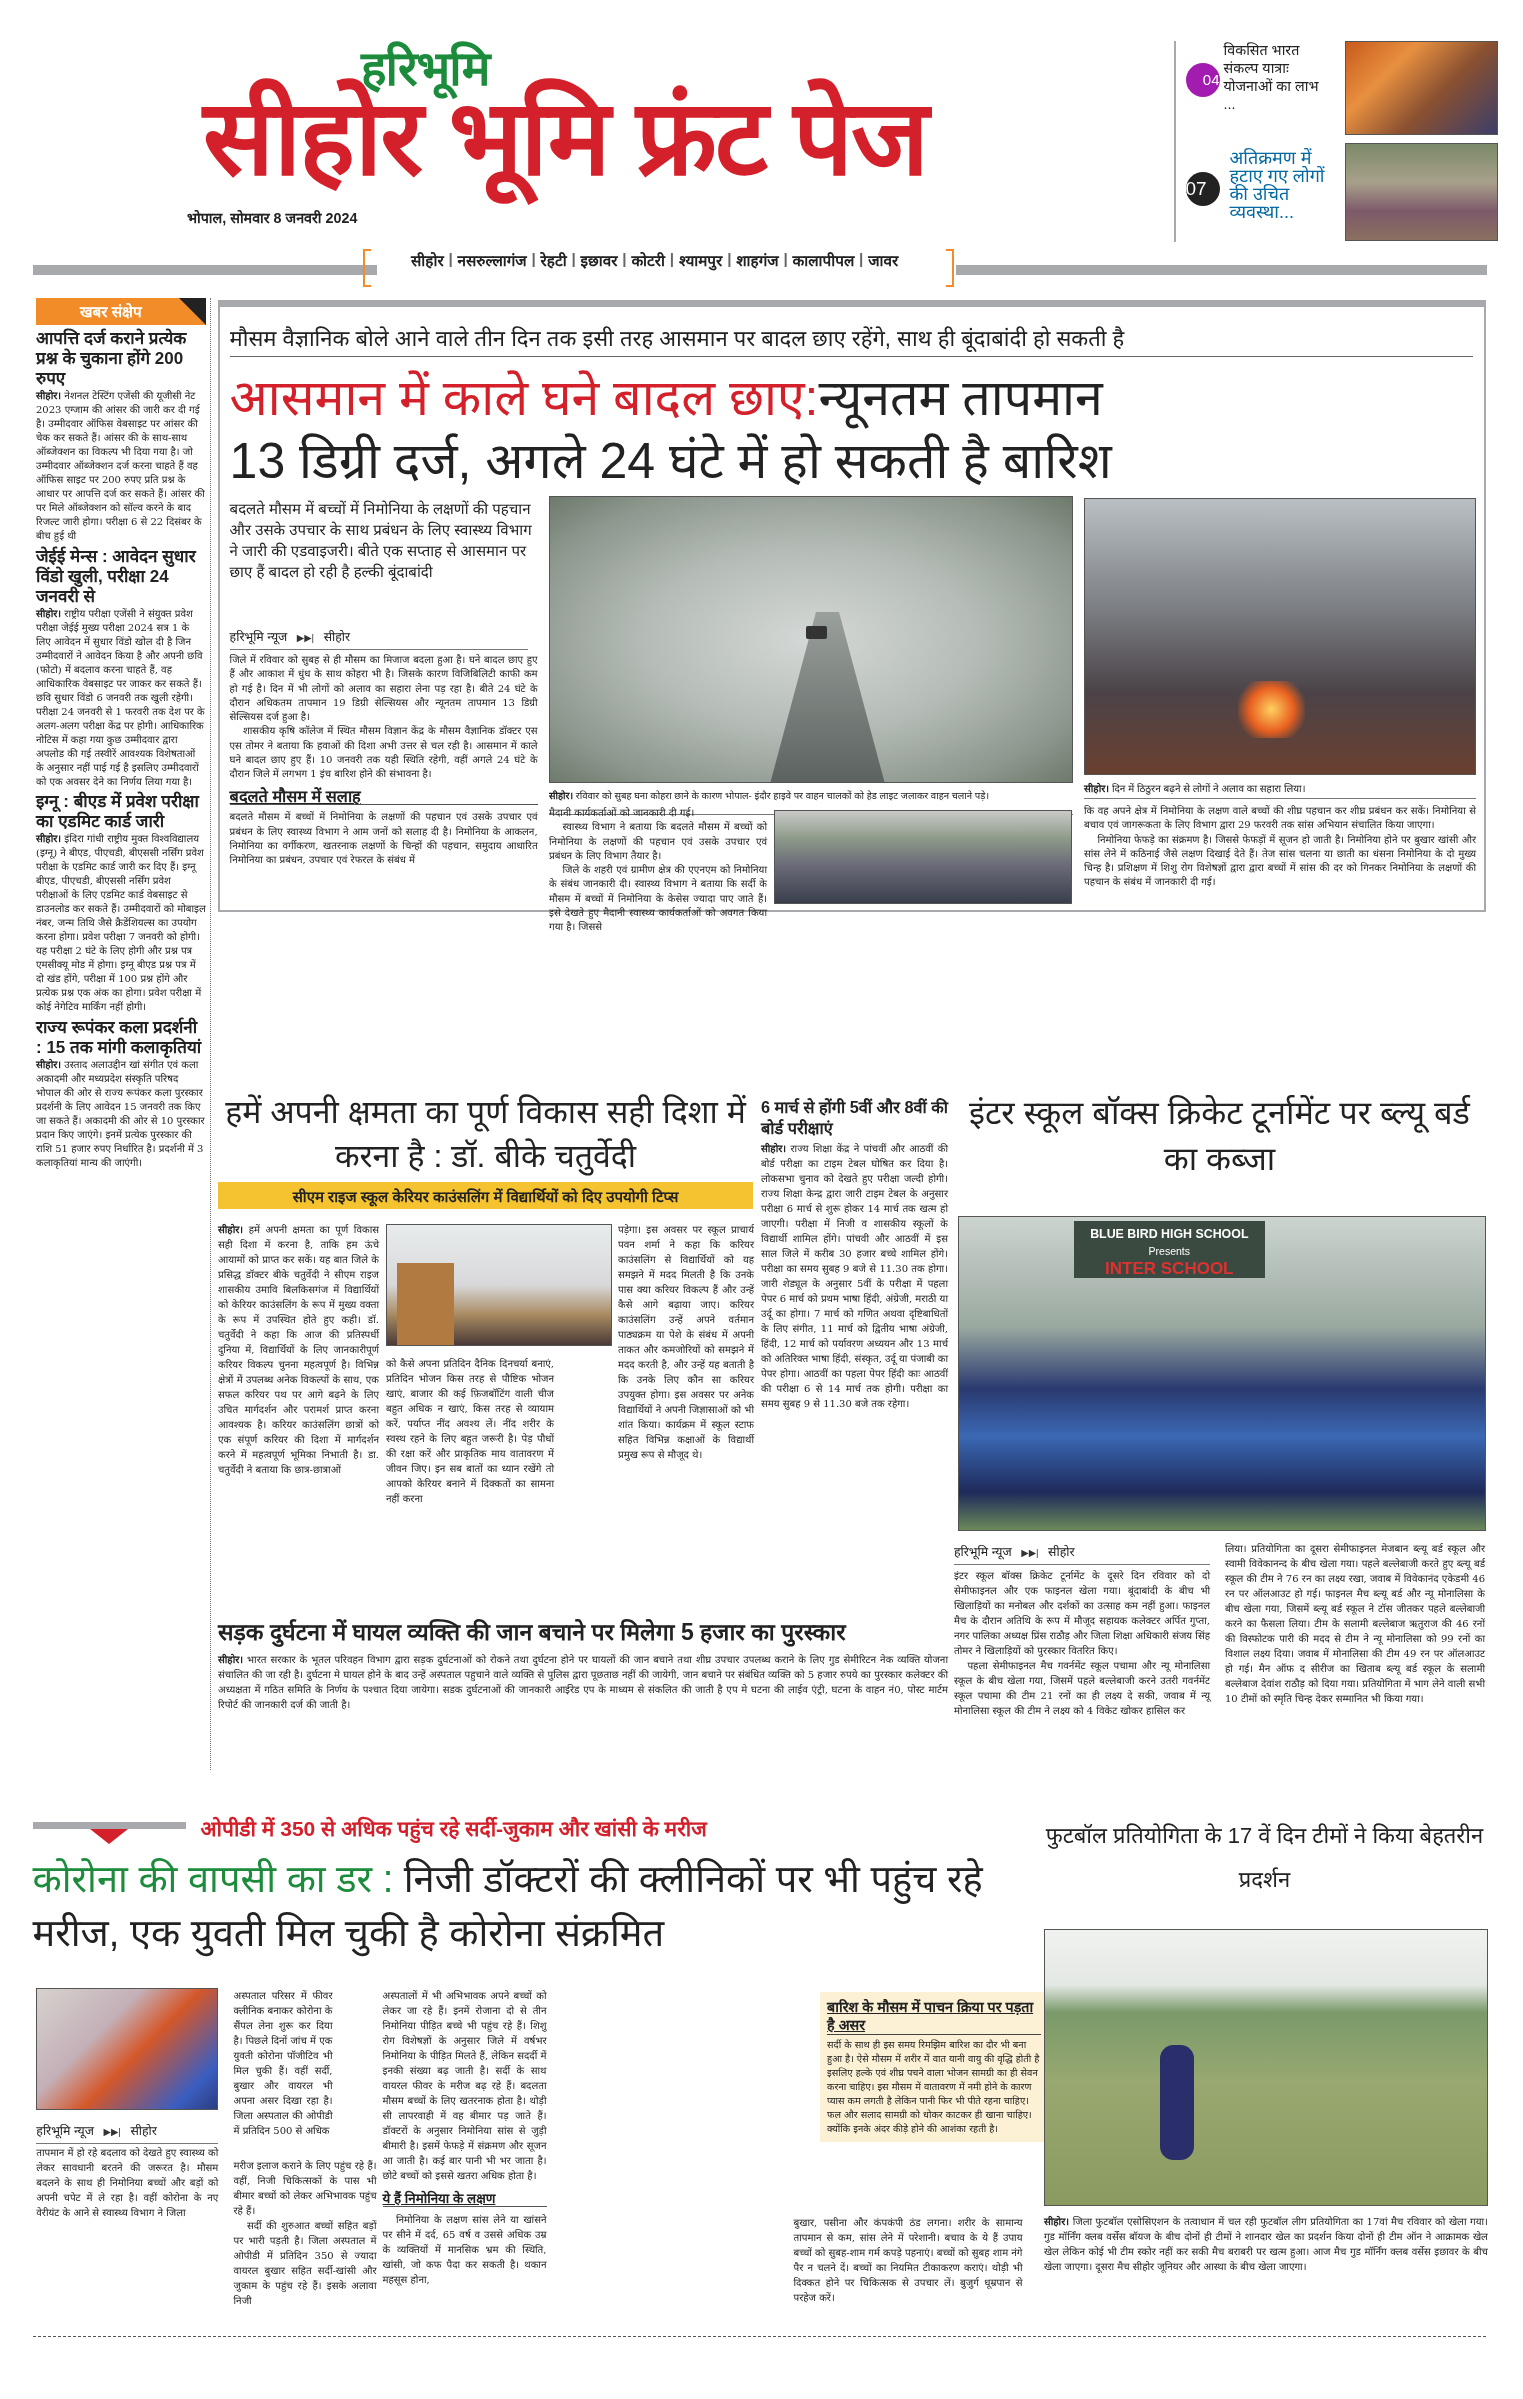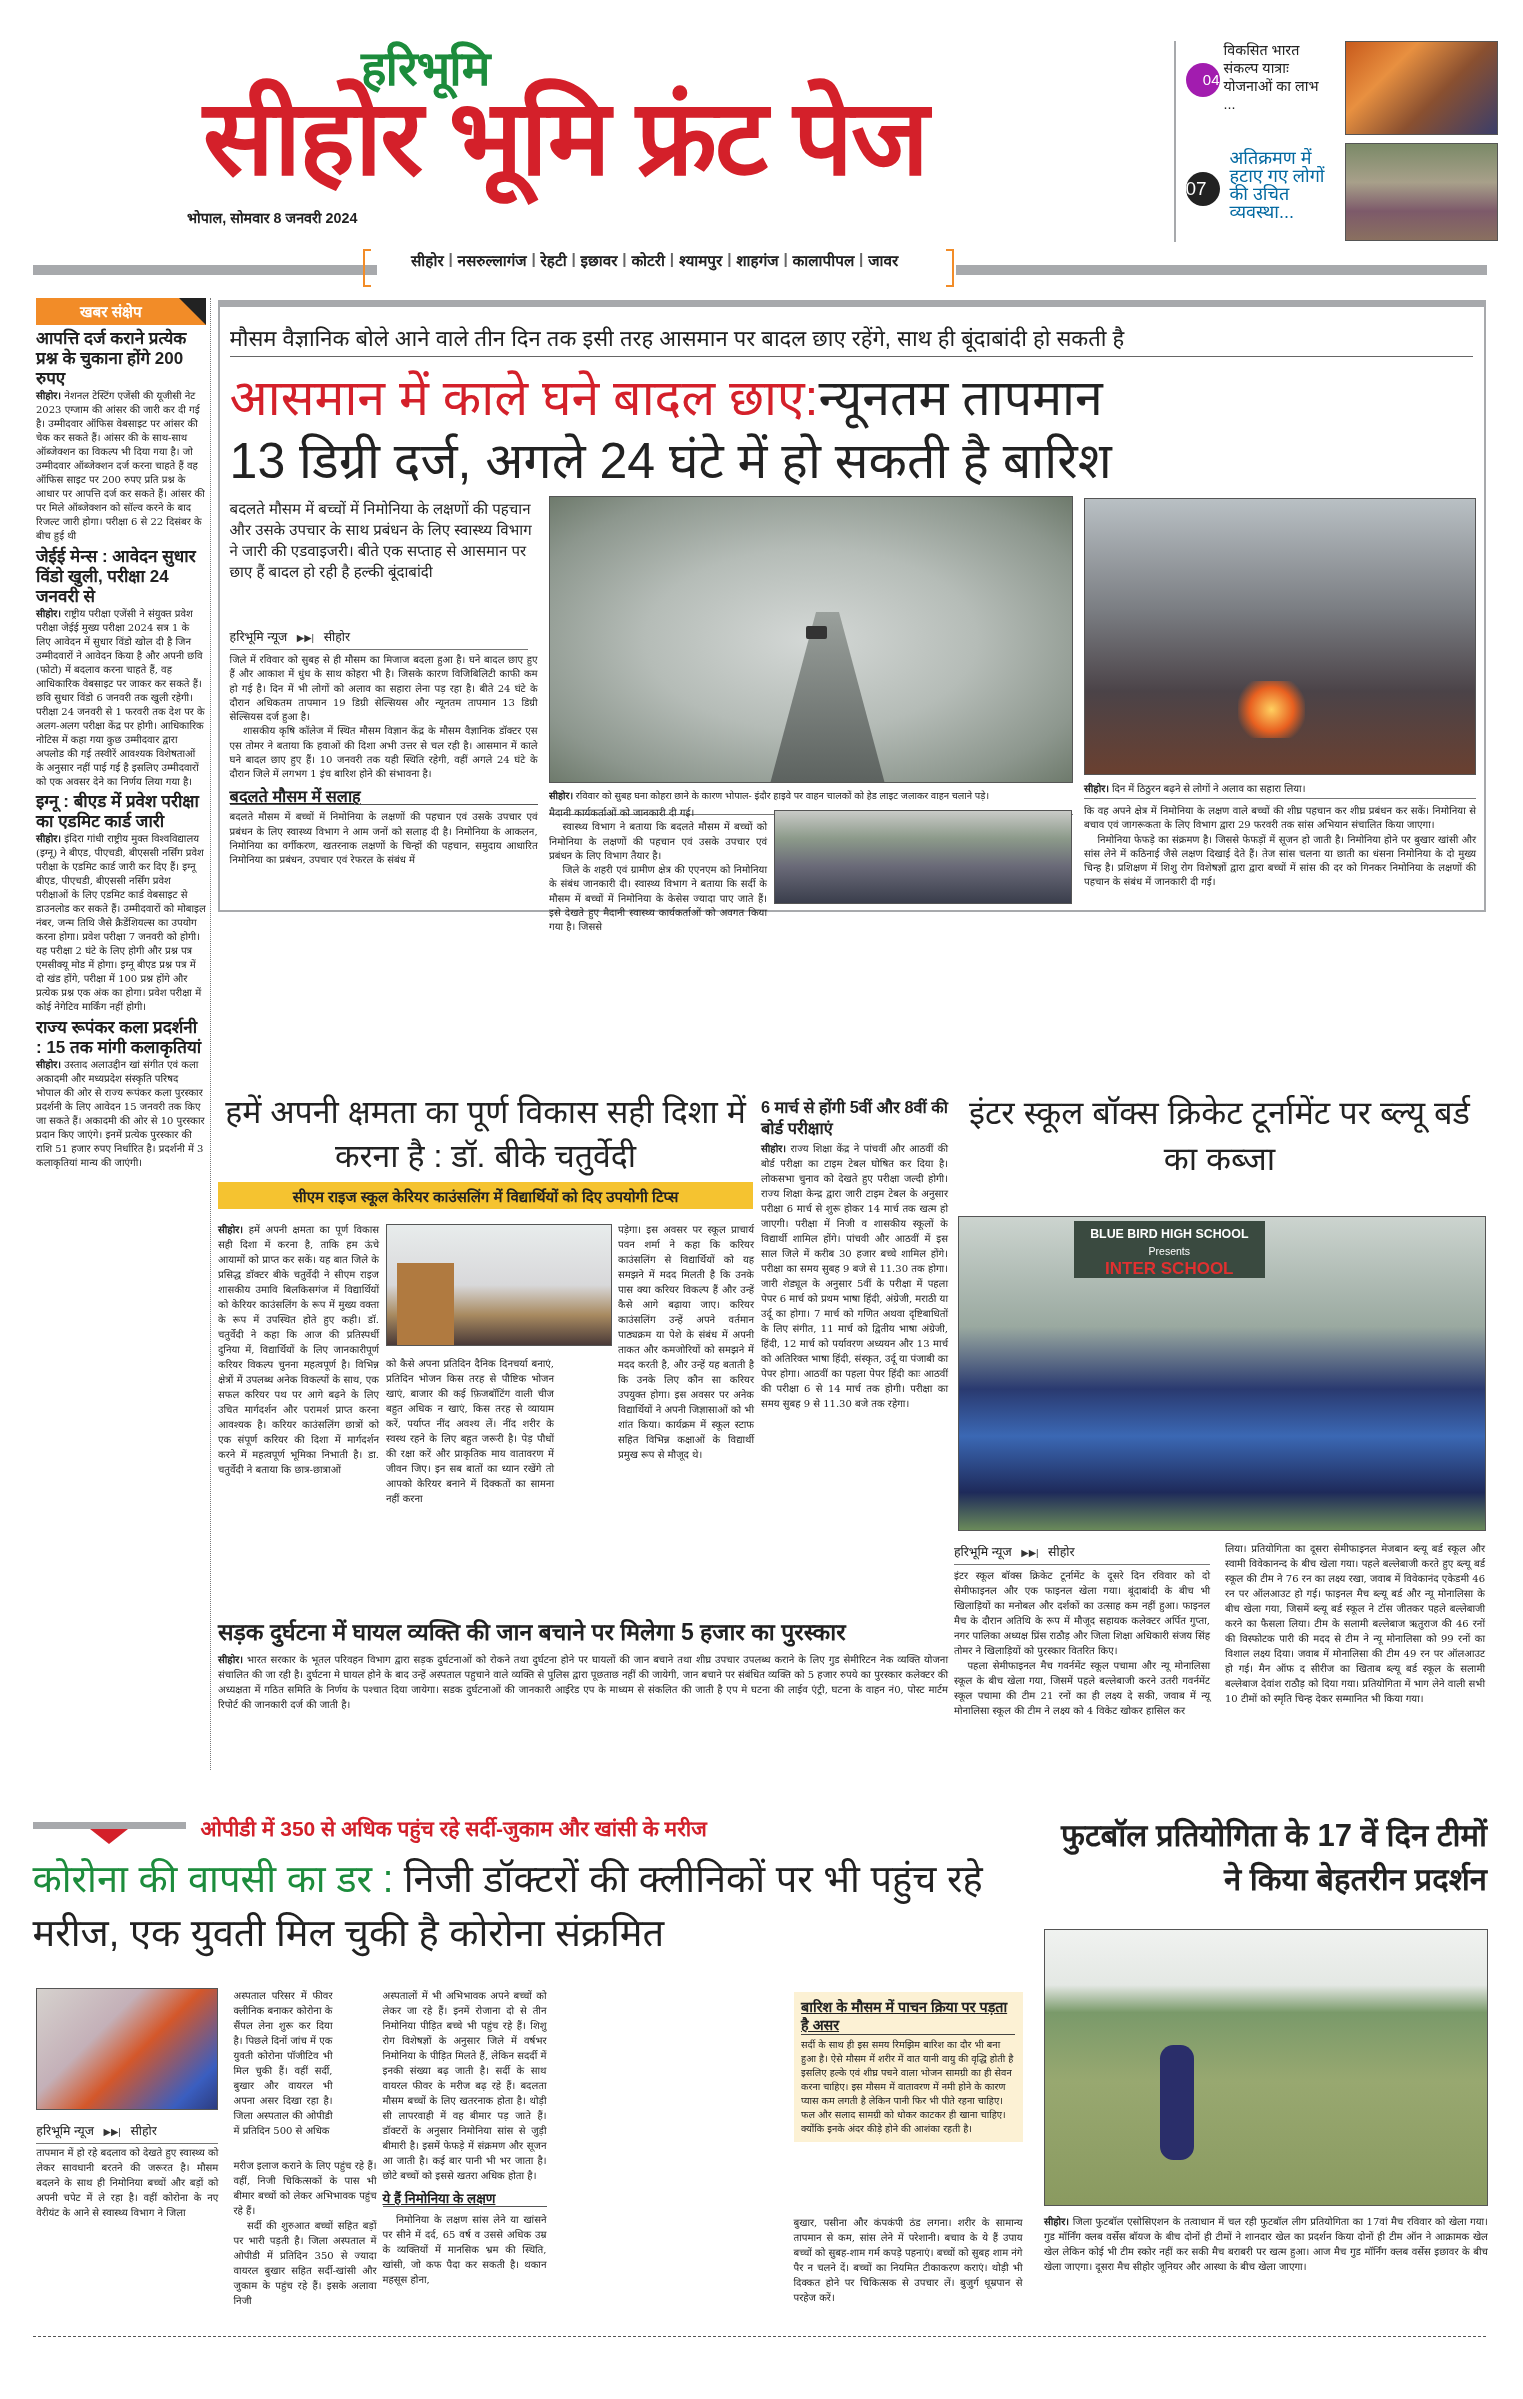--- a/index.html
+++ b/index.html
@@ -206,31 +206,31 @@
   </div>
   <div class="abs txt" style="left:201px;top:344px;width:143px;font-size:10px;line-height:15px">
     <p class="ni">मरीज इलाज कराने के लिए पहुंच रहे हैं। वहीं, निजी चिकित्सकों के पास भी बीमार बच्चों को लेकर अभिभावक पहुंच रहे हैं।</p>
     <p>सर्दी की शुरुआत बच्चों सहित बड़ों पर भारी पड़ती है। जिला अस्पताल में ओपीडी में प्रतिदिन 350 से ज्यादा वायरल बुखार सहित सर्दी-खांसी और जुकाम के पहुंच रहे हैं। इसके अलावा निजी</p>
   </div>
   <div class="abs txt" style="left:350px;top:174px;width:164px;font-size:10px;line-height:15px">
     <p class="ni">अस्पतालों में भी अभिभावक अपने बच्चों को लेकर जा रहे हैं। इनमें रोजाना दो से तीन निमोनिया पीड़ित बच्चे भी पहुंच रहे हैं। शिशु रोग विशेषज्ञों के अनुसार जिले में वर्षभर निमोनिया के पीड़ित मिलते हैं, लेकिन सदर्दी में इनकी संख्या बढ़ जाती है। सर्दी के साथ वायरल फीवर के मरीज बढ़ रहे हैं। बदलता मौसम बच्चों के लिए खतरनाक होता है। थोड़ी सी लापरवाही में वह बीमार पड़ जाते हैं। डॉक्टरों के अनुसार निमोनिया सांस से जुड़ी बीमारी है। इसमें फेफड़े में संक्रमण और सूजन आ जाती है। कई बार पानी भी भर जाता है। छोटे बच्चों को इससे खतरा अधिक होता है।</p>
     <div class="sub-head" style="font-size:13.4px">ये हैं निमोनिया के लक्षण</div>
     <p>निमोनिया के लक्षण सांस लेने या खांसने पर सीने में दर्द, 65 वर्ष व उससे अधिक उम्र के व्यक्तियों में मानसिक भ्रम की स्थिति, खांसी, जो कफ पैदा कर सकती है। थकान महसूस होना,</p>
   </div>
-  <div class="abs" style="left:761px;top:178px;width:229px;background:#fcf1d4;padding:5.7px 7.6px">
+  <div class="abs" style="left:787px;top:178px;width:229px;background:#fcf1d4;padding:5.7px 7.6px">
     <div style="font-family:'Liberation Sans',sans-serif;font-weight:bold;font-size:14.3px;line-height:18px;color:#222;border-bottom:1.9px solid #444;text-decoration:underline;margin-bottom:3.8px">बारिश के मौसम में पाचन क्रिया पर पड़ता है असर</div>
     <div class="txt" style="font-size:9.6px;line-height:14px;text-align:left">सर्दी के साथ ही इस समय रिमझिम बारिश का दौर भी बना हुआ है। ऐसे मौसम में शरीर में वात यानी वायु की वृद्धि होती है इसलिए हल्के एवं शीघ्र पचने वाला भोजन सामग्री का ही सेवन करना चाहिए। इस मौसम में वातावरण में नमी होने के कारण प्यास कम लगती है लेकिन पानी फिर भी पीते रहना चाहिए। फल और सलाद सामग्री को धोकर काटकर ही खाना चाहिए। क्योंकि इनके अंदर कीड़े होने की आशंका रहती है।</div>
   </div>
   <div class="abs txt" style="left:761px;top:401px;width:229px;font-size:10px;line-height:15px">
     <p class="ni">बुखार, पसीना और कंपकंपी ठंड लगना। शरीर के सामान्य तापमान से कम, सांस लेने में परेशानी। बचाव के ये हैं उपाय बच्चों को सुबह-शाम गर्म कपड़े पहनाएं। बच्चों को सुबह शाम नंगे पैर न चलने दें। बच्चों का नियमित टीकाकरण कराएं। थोड़ी भी दिक्कत होने पर चिकित्सक से उपचार लें। बुजुर्ग धूम्रपान से परहेज करें।</p>
   </div>
 </div>
 
 <div class="abs" style="left:1042px;top:1814px;width:445px;height:478px">
-  <h2 style="font-size:31px;line-height:44px;text-align:right;font-weight:bold;color:#222">फुटबॉल प्रतियोगिता के 17 वें दिन टीमों ने किया बेहतरीन प्रदर्शन</h2>
+  <h2 style="font-size:22px;line-height:44px;text-align:center;font-weight:normal;color:#222">फुटबॉल प्रतियोगिता के 17 वें दिन टीमों ने किया बेहतरीन प्रदर्शन</h2>
   <div class="abs photo" style="left:1.9px;top:115px;width:444px;height:277px;background:linear-gradient(180deg,#f0f2f0 0%,#e4e8e4 20%,#7a9a6a 30%,#98a870 55%,#8a9a60 100%)">
     <div style="position:absolute;left:115px;top:115px;width:34px;height:115px;background:#2a2e6a;border-radius:13.4px"></div>
   </div>
   <div class="abs txt" style="left:1.9px;top:400px;width:444px;font-size:10px;line-height:15px">
     <p class="ni"><span class="dateline">सीहोर।</span> <span>जिला फुटबॉल एसोसिएशन के तत्वाधान में चल रही फुटबॉल लीग प्रतियोगिता का 17वां मैच रविवार को खेला गया। गुड मॉर्निंग क्लब वर्सेस बॉयज के बीच दोनों ही टीमों ने शानदार खेल का प्रदर्शन किया दोनों ही टीम ऑन ने आक्रामक खेल खेल लेकिन कोई भी टीम स्कोर नहीं कर सकी मैच बराबरी पर खत्म हुआ। आज मैच गुड मॉर्निंग क्लब वर्सेस इछावर के बीच खेला जाएगा। दूसरा मैच सीहोर जूनियर और आस्था के बीच खेला जाएगा।</span></p>
   </div>
 </div>
 
 <div class="abs" style="left:32.5px;top:2336px;width:1453px;border-top:1.9px dashed #555"></div>
 

